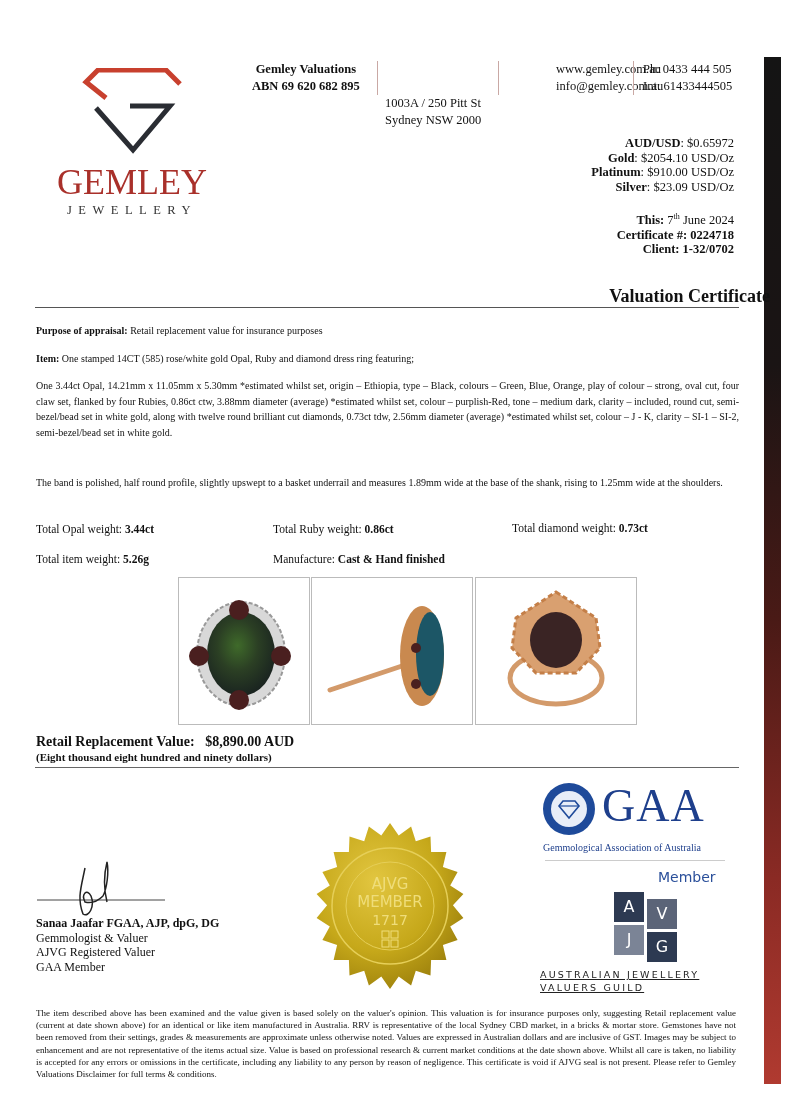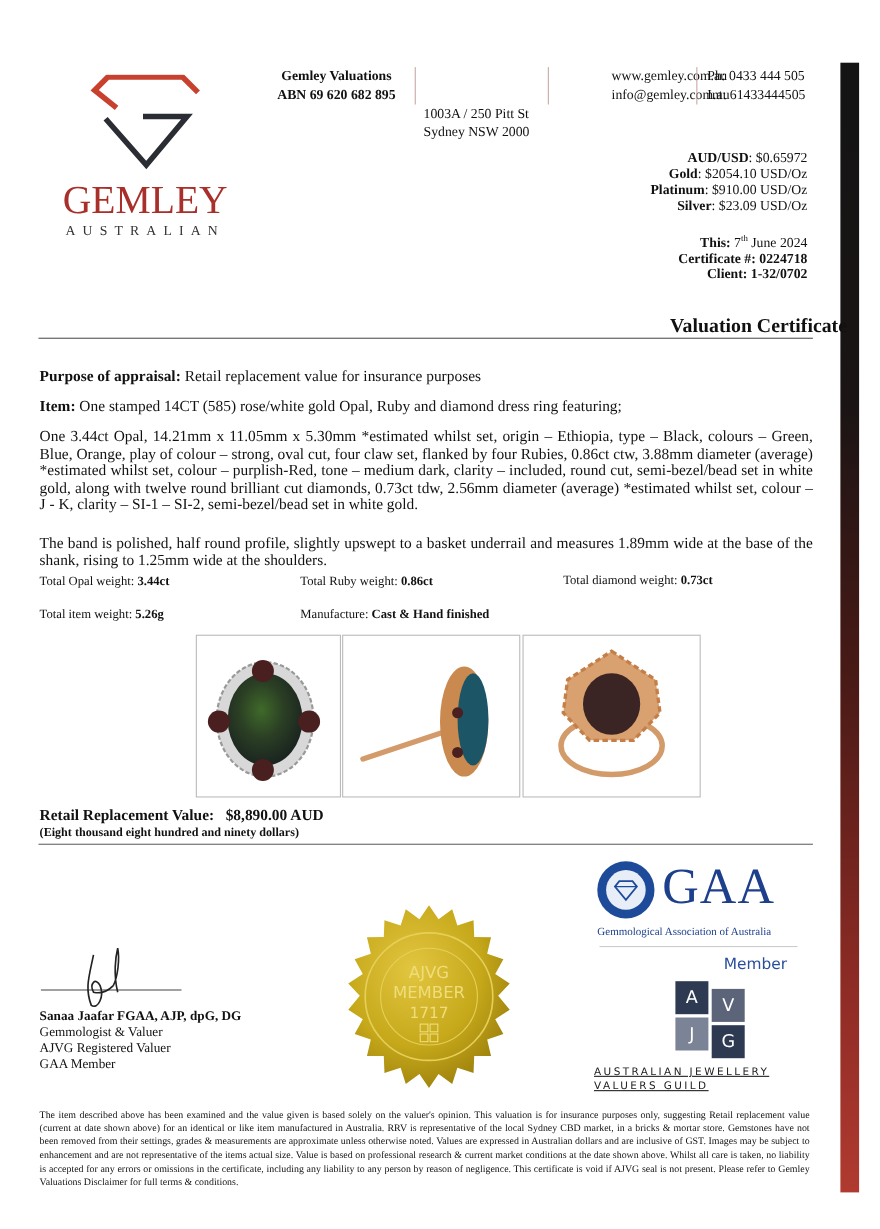--- a/index.html
+++ b/index.html
@@ -36,21 +36,21 @@
   #rates { right:66px; top:136px; text-align:right; font-size:12.5px; line-height:14.5px; }
   #cert-info { right:66px; top:210px; text-align:right; font-size:12.5px; line-height:14.5px; }
   sup { font-size:8px; }
 
   
   #title { left:0; top:286px; width:740px; text-align:right; font-size:18px; font-weight:bold; margin-left:30px; }
   .rule { height:1px; background:#555; }
   #rule1 { left:35px; top:307px; width:704px; }
   #rule2 { left:35px; top:767px; width:704px; background:#666; }
 
-  .para { left:36px; width:703px; font-size:14px; line-height:15.5px; text-align:justify;margin-top:12px; }
+  .para { left:36px; width:703px; font-size:10px; line-height:15.5px; text-align:justify; }
   #purpose { top:323px; }
   #item { top:351px; }
   #desc { top:378px; }
   #band { top:475px; }
 
   .spec { font-size:11.5px; line-height:14px; }
 
   
   .img-box { top:577px; height:146px; border:1px solid #bbb; background:#fff; overflow:hidden; }
   #img1 { left:178px; width:130px; }
@@ -83,21 +83,21 @@
 </head>
 <body>
 
 <div id="side-bar" class="abs"></div>
 
 <svg id="logo-mark" class="abs" viewBox="0 0 110 90">
   <polyline points="28,30 8,14 20,2 88,2 102,16" fill="none" stroke="#c8402e" stroke-width="5" stroke-linejoin="miter"></polyline>
   <polyline points="52,38 92,38 55,82 18,40" fill="none" stroke="#2a2d33" stroke-width="5" stroke-linejoin="miter"></polyline>
 </svg>
 <div id="logo-word" class="abs">GEMLEY</div>
-<div id="logo-sub" class="abs">AUSTRALIAN</div>
+<div id="logo-sub" class="abs">JEWELLERY</div>
 
 <div class="abs hdr-col" style="left:252px; text-align:center;font-family:Liberation Serif, serif;">
   <div class="b">Gemley Valuations</div>
   <div class="b">ABN 69 620 682 895</div>
 </div>
 <div class="abs hdr-sep" style="left:377px;"></div>
 <div class="abs hdr-col" style="left:385px;margin-top:34px;">
   <div>1003A / 250 Pitt St</div>
   <div>Sydney NSW 2000</div>
 </div>

